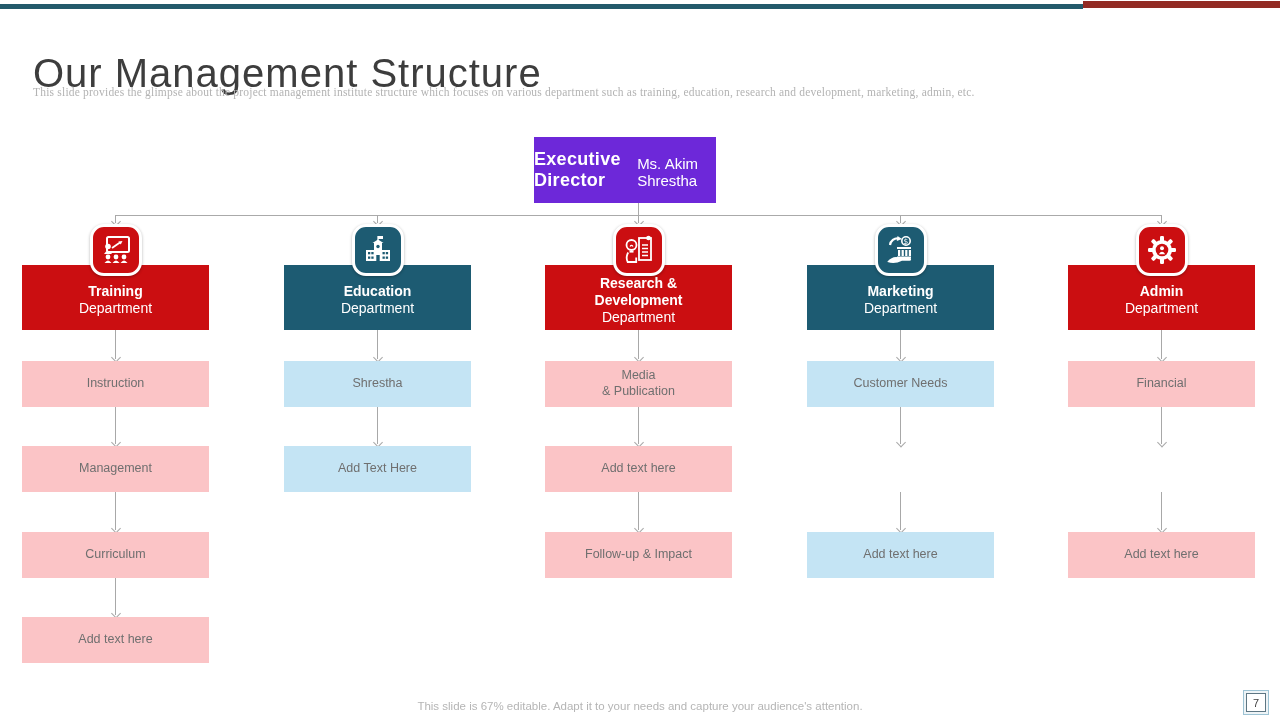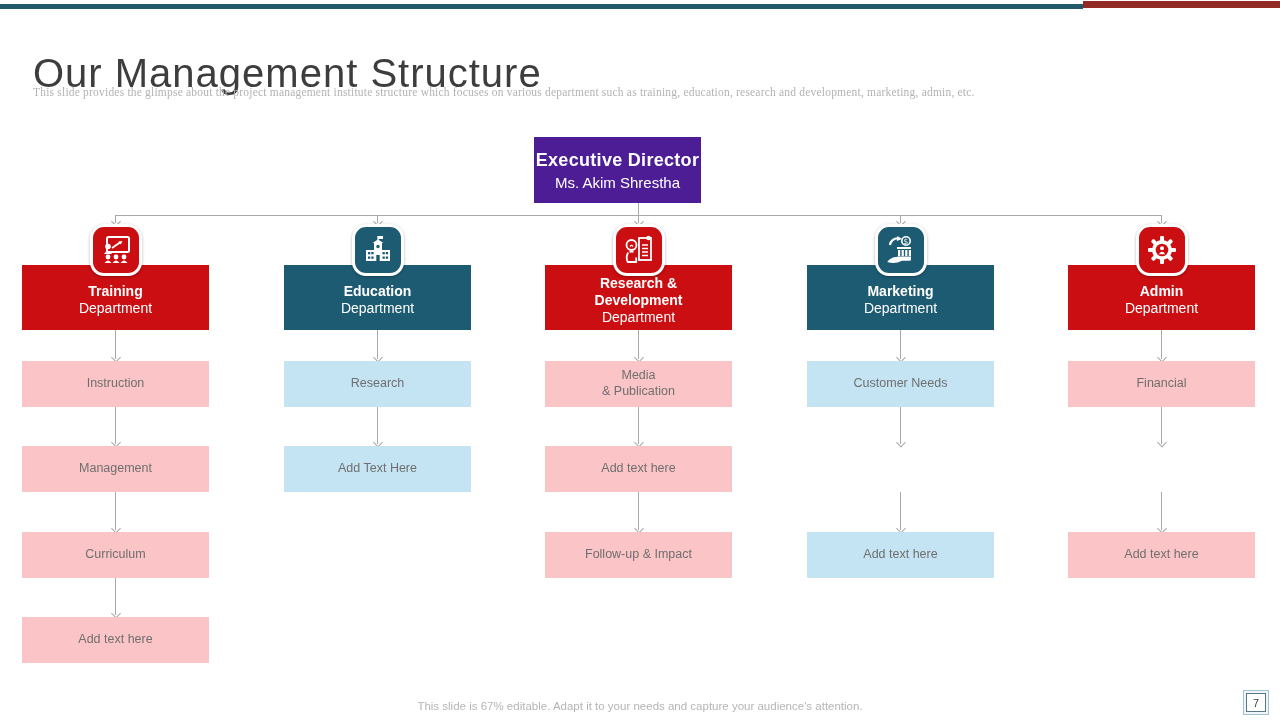--- a/index.html
+++ b/index.html
@@ -9,22 +9,22 @@
   }
   
   .bar-teal{position:absolute;left:0;top:4px;width:1083px;height:5px;background:#235a6b;}
   .bar-red{position:absolute;left:1083px;top:1px;width:197px;height:7px;background:#922b24;}
 
   
   .title{position:absolute;left:33px;top:24px;font-size:40px;font-weight:400;color:#3d3d3d;letter-spacing:1px;}
   .subtitle{position:absolute;left:33px;top:86px;font-size:11.5px;color:#b3b3b3;letter-spacing:.2px;font-family:Liberation Serif, serif;}
 
   
-  .exec-box{position:absolute;left:534px;top:137px;width:167px;height:66px;background:#4c1d95;
-    display:flex;flex-direction:column;align-items:center;justify-content:center;color:#fff;}
+  .exec-box{position:absolute;left:534px;top:137px;width:182px;height:66px;background:#6d28d9;
+    display:flex;flex-direction:row;align-items:center;justify-content:center;color:#fff;}
   .exec-title{font-size:18px;font-weight:700;letter-spacing:.3px;}
   .exec-name{font-size:15px;margin-top:3px;}
 
   
   .h-conn{position:absolute;left:115px;top:215px;width:1047px;height:1px;background:#aaaaaa;}
   .v-conn{position:absolute;left:638px;top:203px;width:1px;height:12px;background:#aaaaaa;}
 
   .col{position:absolute;top:224px;width:187px;height:446px;}
 
   .icon-box{position:absolute;left:50%;transform:translateX(-50%);top:0;width:52px;height:52px;
@@ -122,21 +122,21 @@
         <rect x="10.3" y="23.5" width="2.3" height="2.3" fill="#1d5b72"></rect>
       <rect x="21.5" y="23.5" width="2.3" height="2.3" fill="#1d5b72"></rect>
         <rect x="24.8" y="23.5" width="2.3" height="2.3" fill="#1d5b72"></rect>
     </svg>
   </div>
   <div class="dept-box teal-bg">
     <div class="dept-name">Education</div>
     <div class="dept-suffix">Department</div>
   </div>
   <div class="arrow" style="top:106px;height:29px"></div>
-  <div class="child-box blue" style="top:137px">Research</div>
+  <div class="child-box blue" style="top:137px">Shrestha</div>
   <div class="arrow" style="top:183px;height:37px"></div>
   <div class="child-box blue" style="top:222px">Add Text Here</div>
 </div>
 
 <div class="col" style="left:545px">
   <div class="arrow" style="top:-9px;height:8px"></div>
   <div class="icon-box red-bg">
     <svg width="34" height="34" viewBox="0 0 34 34">
       <rect x="17" y="5" width="12" height="22" fill="none" stroke="#fff" stroke-width="1.8"></rect>
       <circle cx="26.5" cy="5" r="2.3" fill="#fff"></circle>

